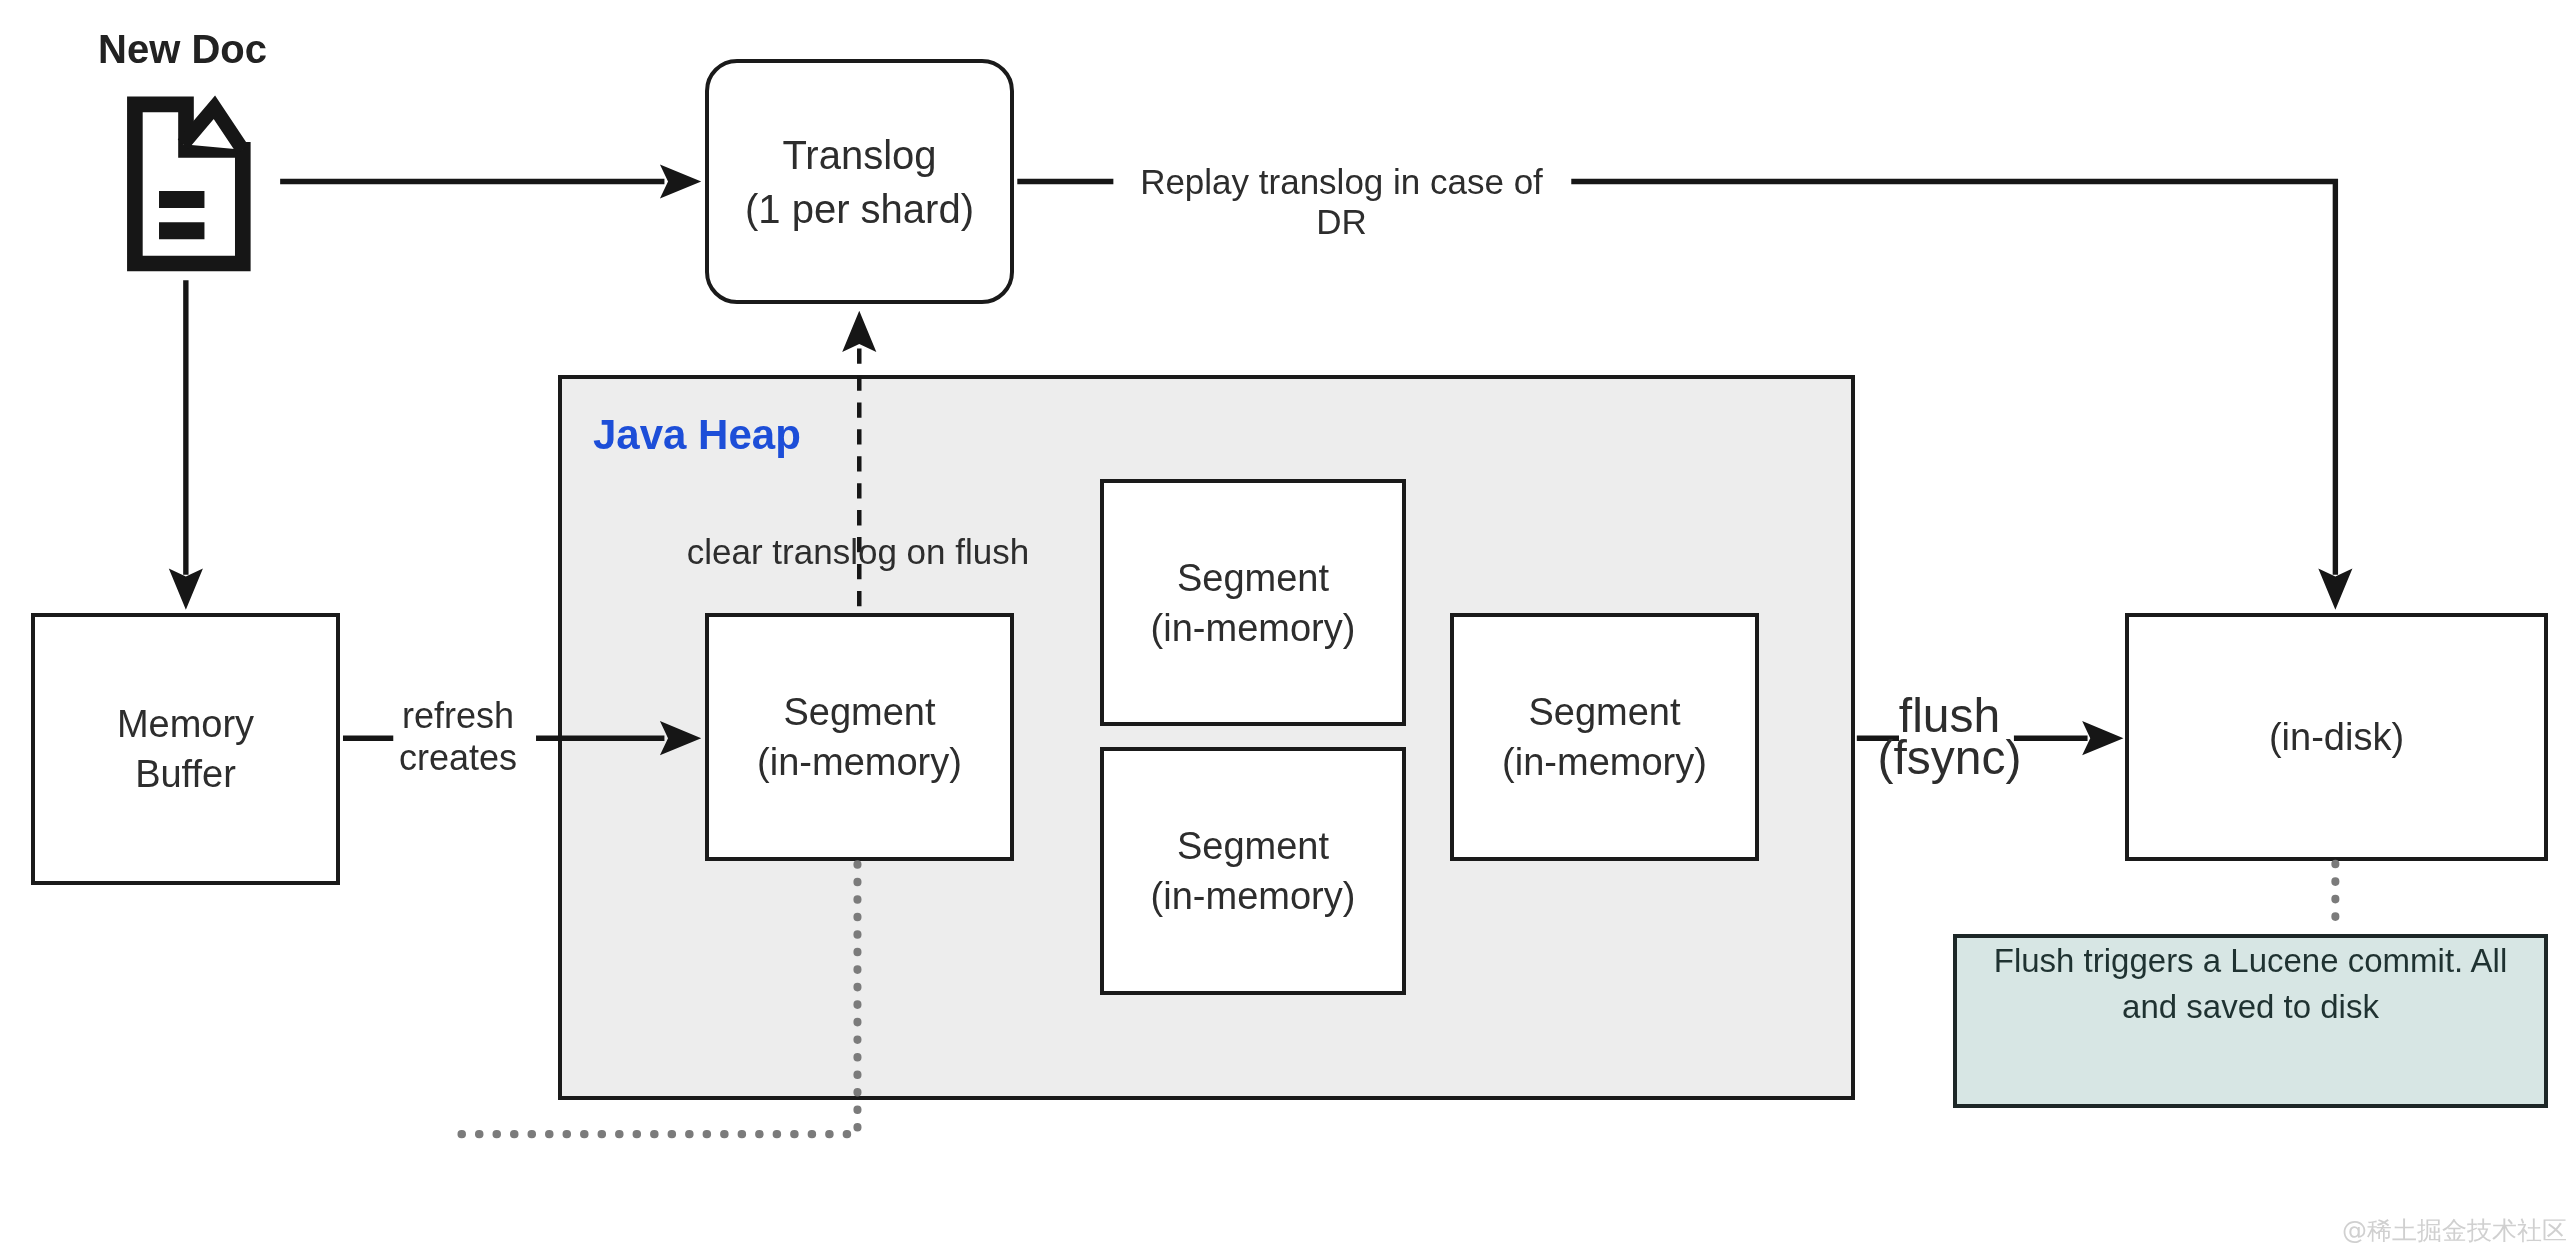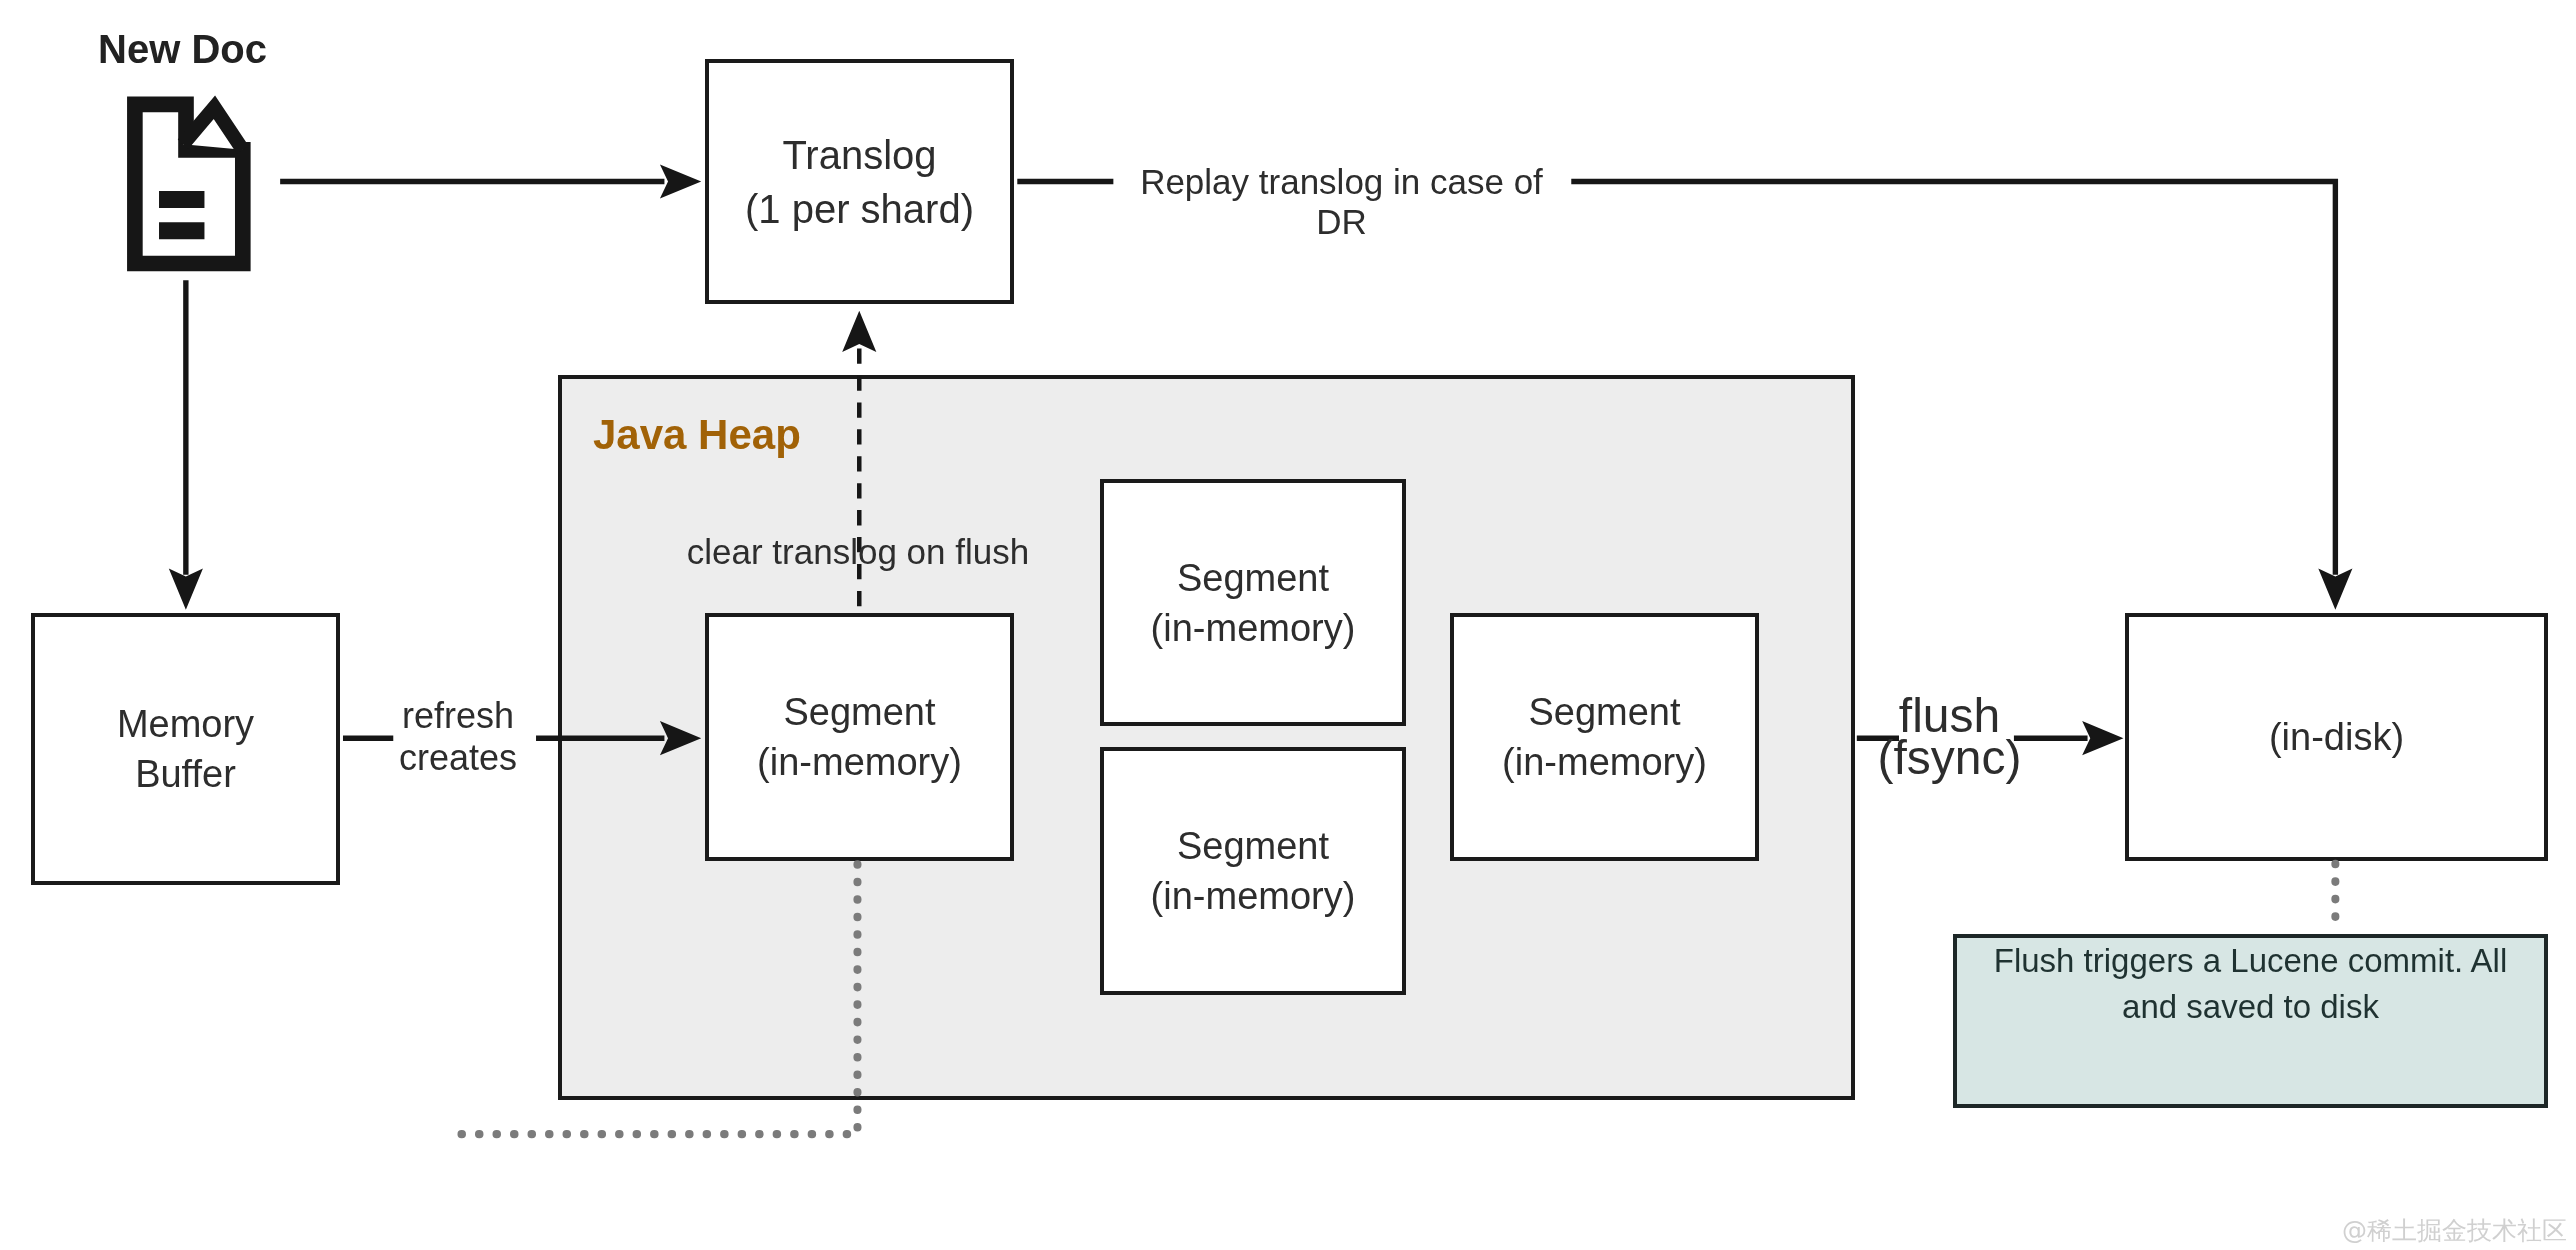--- a/index.html
+++ b/index.html
@@ -10,30 +10,30 @@
     color:var(--text,#2d2d2d);
   }
   .box{
     position:absolute;box-sizing:border-box;z-index:1;
     background:var(--box-bg,#ffffff);
     border:4.5px solid var(--box-border,#1a1a1a);
     display:flex;flex-direction:column;align-items:center;justify-content:center;
     text-align:center;font-size:38px;line-height:50px;
   }
   .box .bl{display:block;}
-  .translog-font{font-size:40px;line-height:54px;}
+  .translog-font{font-size:40px;line-height:54px;border-radius:32px;}
   .heap{
     position:absolute;left:558px;top:375px;width:1297px;height:725px;
     box-sizing:border-box;z-index:0;
     background:var(--java-heap-bg,#ededed);
     border:4.5px solid var(--box-border,#1a1a1a);
   }
   .heap-label{
     position:absolute;left:593px;top:411px;z-index:1;
-    font-size:42px;font-weight:bold;color:#a16207;
+    font-size:42px;font-weight:bold;color:#1d4ed8;
   }
   .note{
     position:absolute;box-sizing:border-box;z-index:1;
     background:var(--note-bg,#d7e6e4);
     border:4.5px solid var(--note-border,#1d2727);
     color:var(--note-text,#1f3231);
     display:flex;flex-direction:column;align-items:center;
     text-align:center;font-size:33px;line-height:46px;
   }
   .lbl{position:absolute;z-index:3;text-align:center;}

